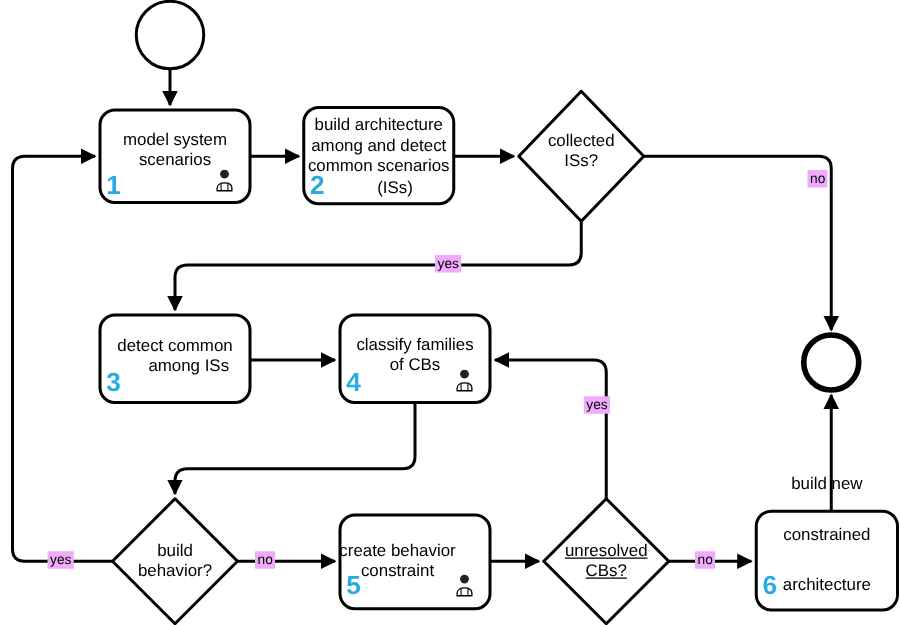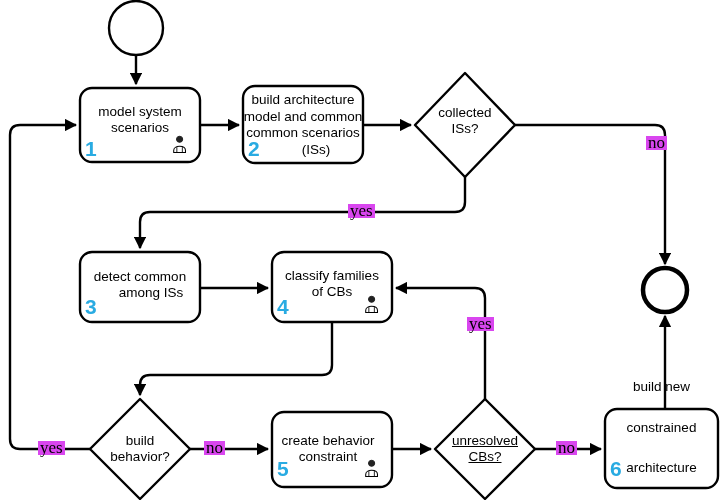--- a/index.html
+++ b/index.html
@@ -38,25 +38,25 @@
   }
   .task-num {
     position: absolute;
     font-family: "Liberation Sans", sans-serif;
     font-size: 21px;
     font-weight: bold;
     line-height: 21px;
   }
   .edge-label {
     position: absolute;
-    font-family: Liberation Serif, serif;
-    font-size: 17px;
+    font-family: Liberation Sans, sans-serif;
+    font-size: 11px;
     line-height: 14px;
     color: #000000;
-    background: #d946ef;
+    background: #f0abfc;
     padding: 0 2px;
   }
 </style>
 </head>
 <body>
 
 <div id="canvas">
 
   <svg width="720" height="500" viewBox="0 0 720 500">
     <defs>
@@ -137,21 +137,21 @@
   </svg>
 
   <div class="node-label" style="left:82px; top:94px; width:116px; height:52px;">
     <span>model system</span>
     <span>scenarios</span>
   </div>
   <div class="task-num" style="left:85px; top:138px; color:#29ABE2;">1</div>
 
   <div class="node-label" style="left:244px; top:89px; width:118px; height:72px;">
     <span>build architecture</span>
-    <span>model and common</span>
+    <span>among and detect</span>
     <span>common scenarios</span>
     <span style="padding-left:26px;">(ISs)</span>
   </div>
   <div class="task-num" style="left:248px; top:138px; color:#29ABE2;">2</div>
 
   <div class="node-label" style="left:423px; top:100px; width:84px; height:42px;">
     <span>collected</span>
     <span>ISs?</span>
   </div>
 
@@ -165,21 +165,21 @@
     <span>classify families</span>
     <span>of CBs</span>
   </div>
   <div class="task-num" style="left:277px; top:296px; color:#29ABE2;">4</div>
 
   <div class="node-label" style="left:98px; top:428px; width:84px; height:42px;">
     <span>build</span>
     <span>behavior?</span>
   </div>
 
-  <div class="node-label" style="left:280px; top:429px; width:96px; height:40px;text-align:right;">
+  <div class="node-label" style="left:270px; top:429px; width:96px; height:40px;text-align:right;">
     <span>create behavior</span>
     <span>constraint</span>
   </div>
   <div class="task-num" style="left:277px; top:458px; color:#29ABE2;">5</div>
 
   <div class="node-label" style="left:441px; top:428px; width:88px; height:42px;text-decoration:underline;">
     <span>unresolved</span>
     <span>CBs?</span>
   </div>
 

